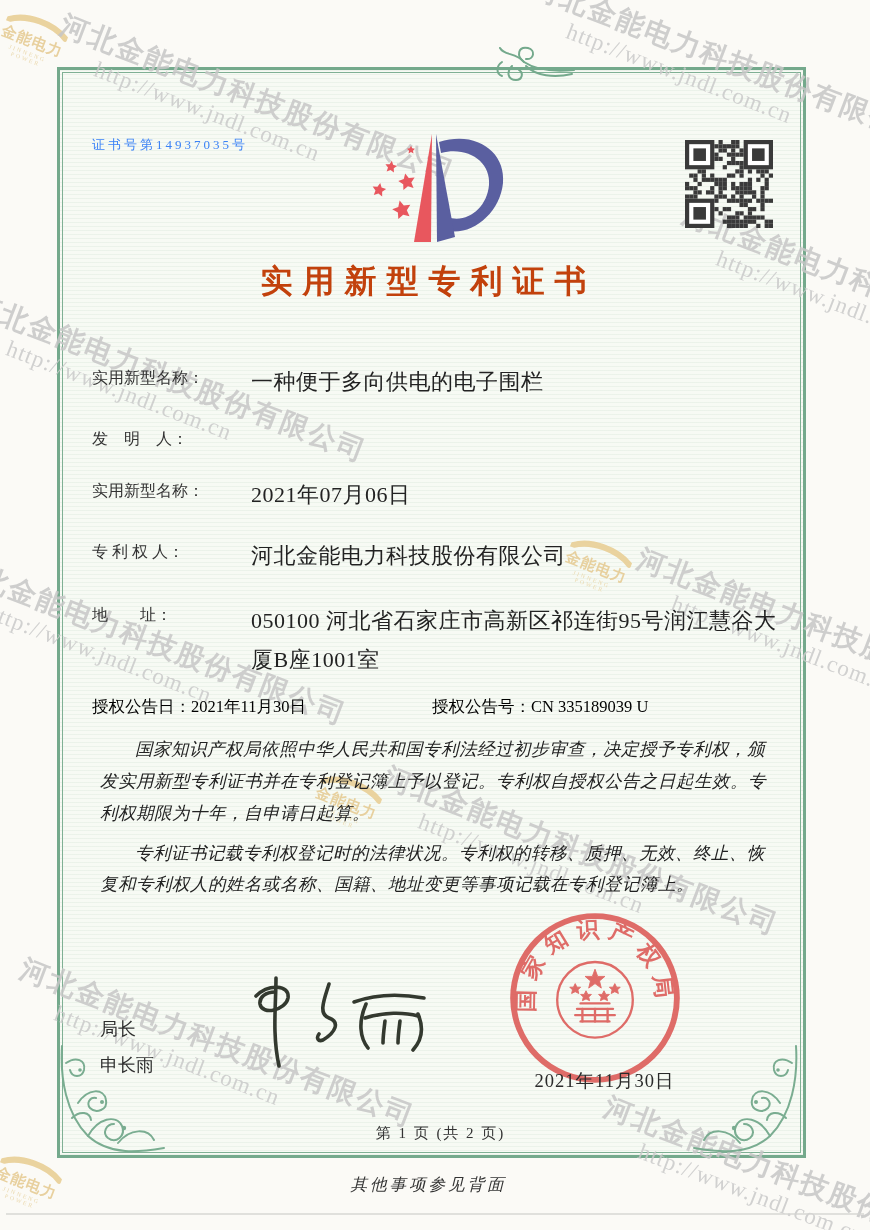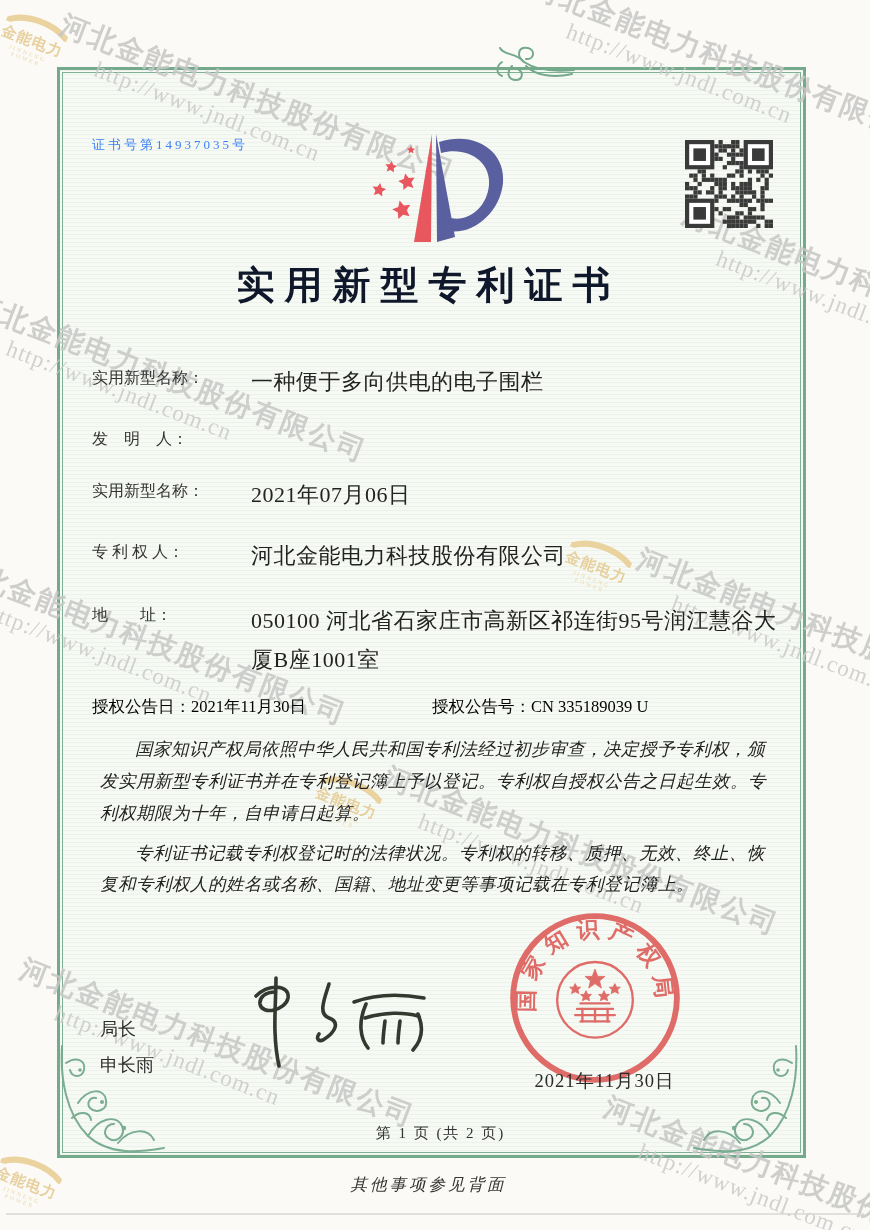--- a/index.html
+++ b/index.html
@@ -33,21 +33,21 @@
   }
   .ornament{position:absolute;z-index:3;}
 
   
   .content{position:absolute;inset:0;z-index:2;}
   .cert-no{position:absolute;left:92px;top:136px;font-size:13px;letter-spacing:3px;color:#3b82f6;}
   .logo{position:absolute;left:360px;top:128px;}
   .qr{position:absolute;left:685px;top:140px;}
   .title{
     position:absolute;left:57px;top:260px;width:743px;text-align:center;
-    font-size:38px;font-weight:700;letter-spacing:10px;color:#0f172a;
+    font-size:32px;font-weight:700;letter-spacing:10px;color:#c2410c;
   }
   .fields{position:absolute;left:92px;top:366px;width:700px;}
   .field-row{display:flex;align-items:flex-start;margin-bottom:29px;line-height:1.45;gap:43px;}
   .f-label{width:116px;flex:0 0 116px;font-size:16px;white-space:pre;color:#333;}
   .f-value{font-size:22px;color:#222;letter-spacing:.5px;}
   .row-address{margin-bottom:16px;line-height:1.8;}
   .row-address .f-value{max-width:565px;}
   .grant-row{display:flex;font-size:16.5px;color:#000000;}
   .grant-left{width:340px;flex:0 0 340px;}
   .body-text{

